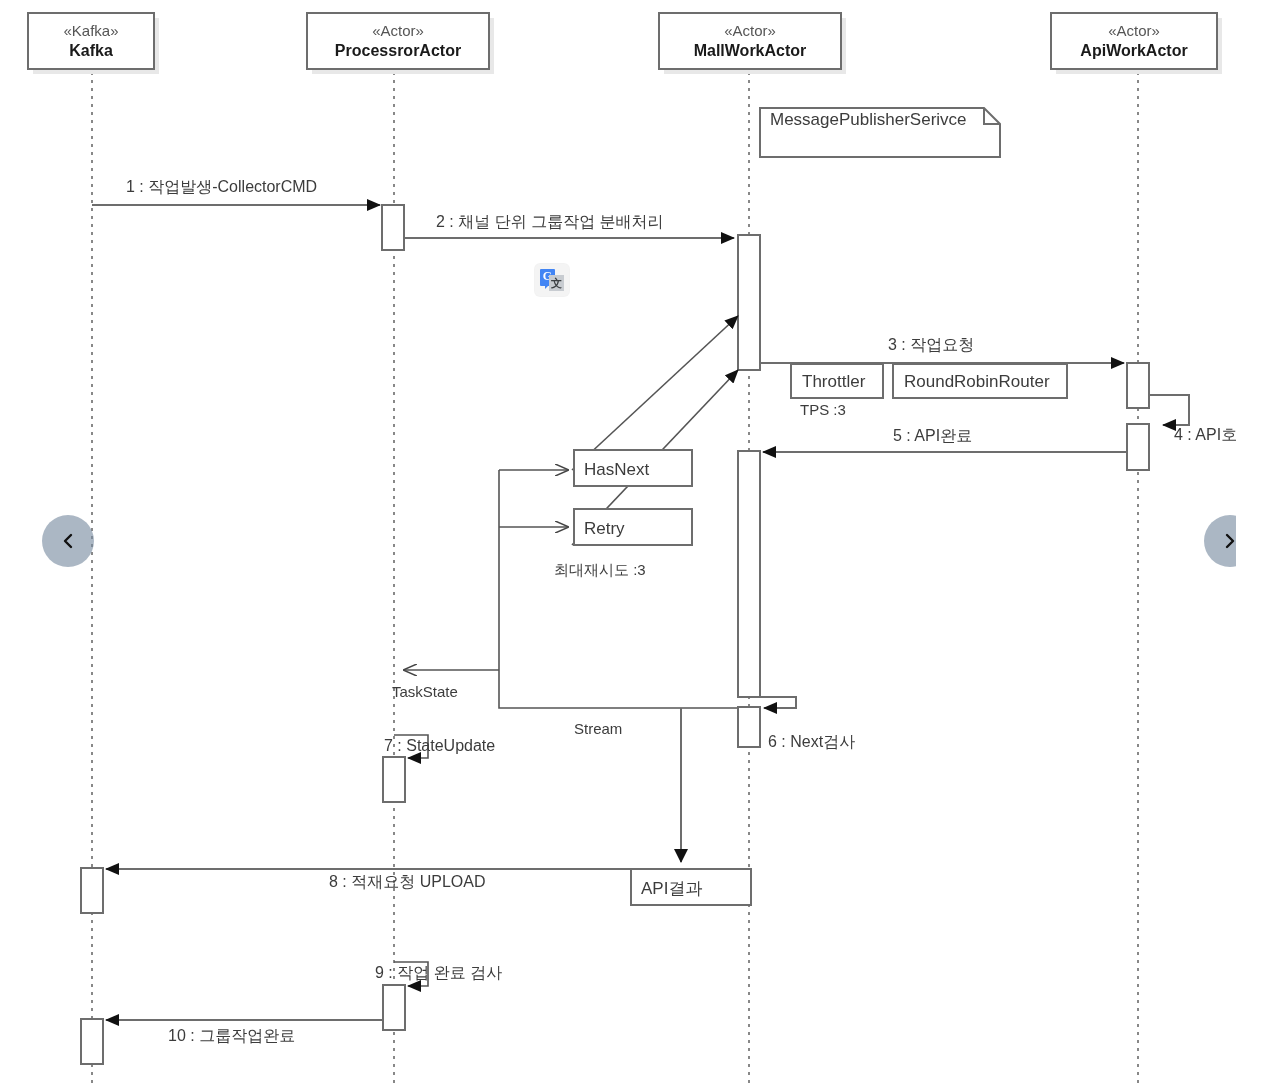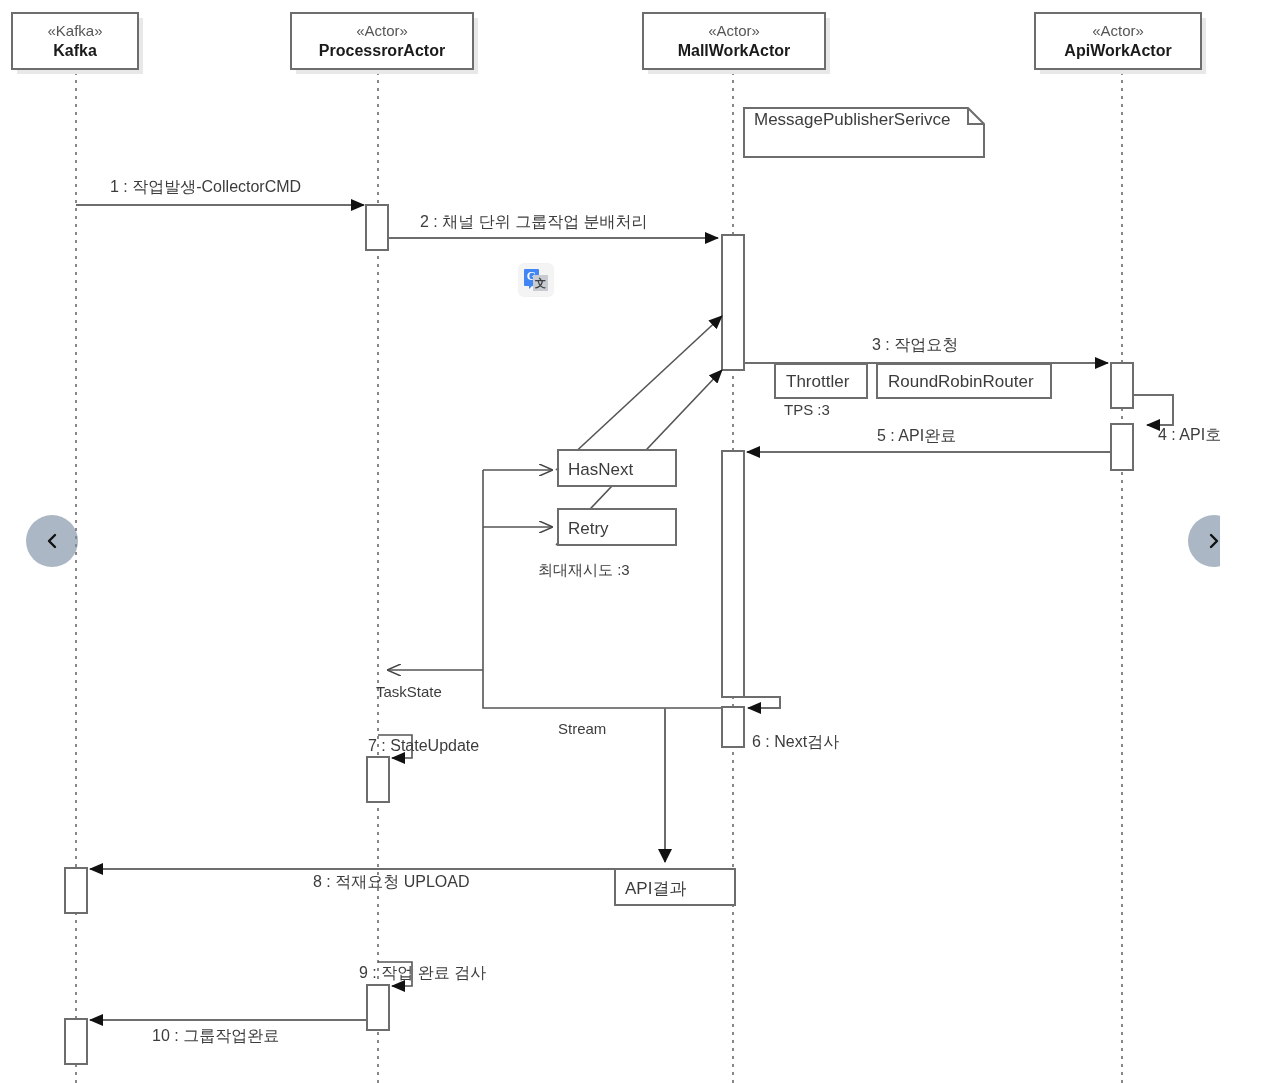--- a/index.html
+++ b/index.html
@@ -8,20 +8,21 @@
     padding: 0;
     background: #ffffff;
     font-family: "Liberation Sans", sans-serif;
   }
   #stage {
     position: relative;
     width: 1220px;
     height: 1083px;
     background: #ffffff;
     overflow: hidden;
+    margin-left: 16px;
   }
   svg#diagram {
     position: absolute;
     left: 0;
     top: 0;
     width: 1270px;
     height: 1083px;
     display: block;
   }
   .lifeline-box-shadow { fill: #e8e8e8; }

